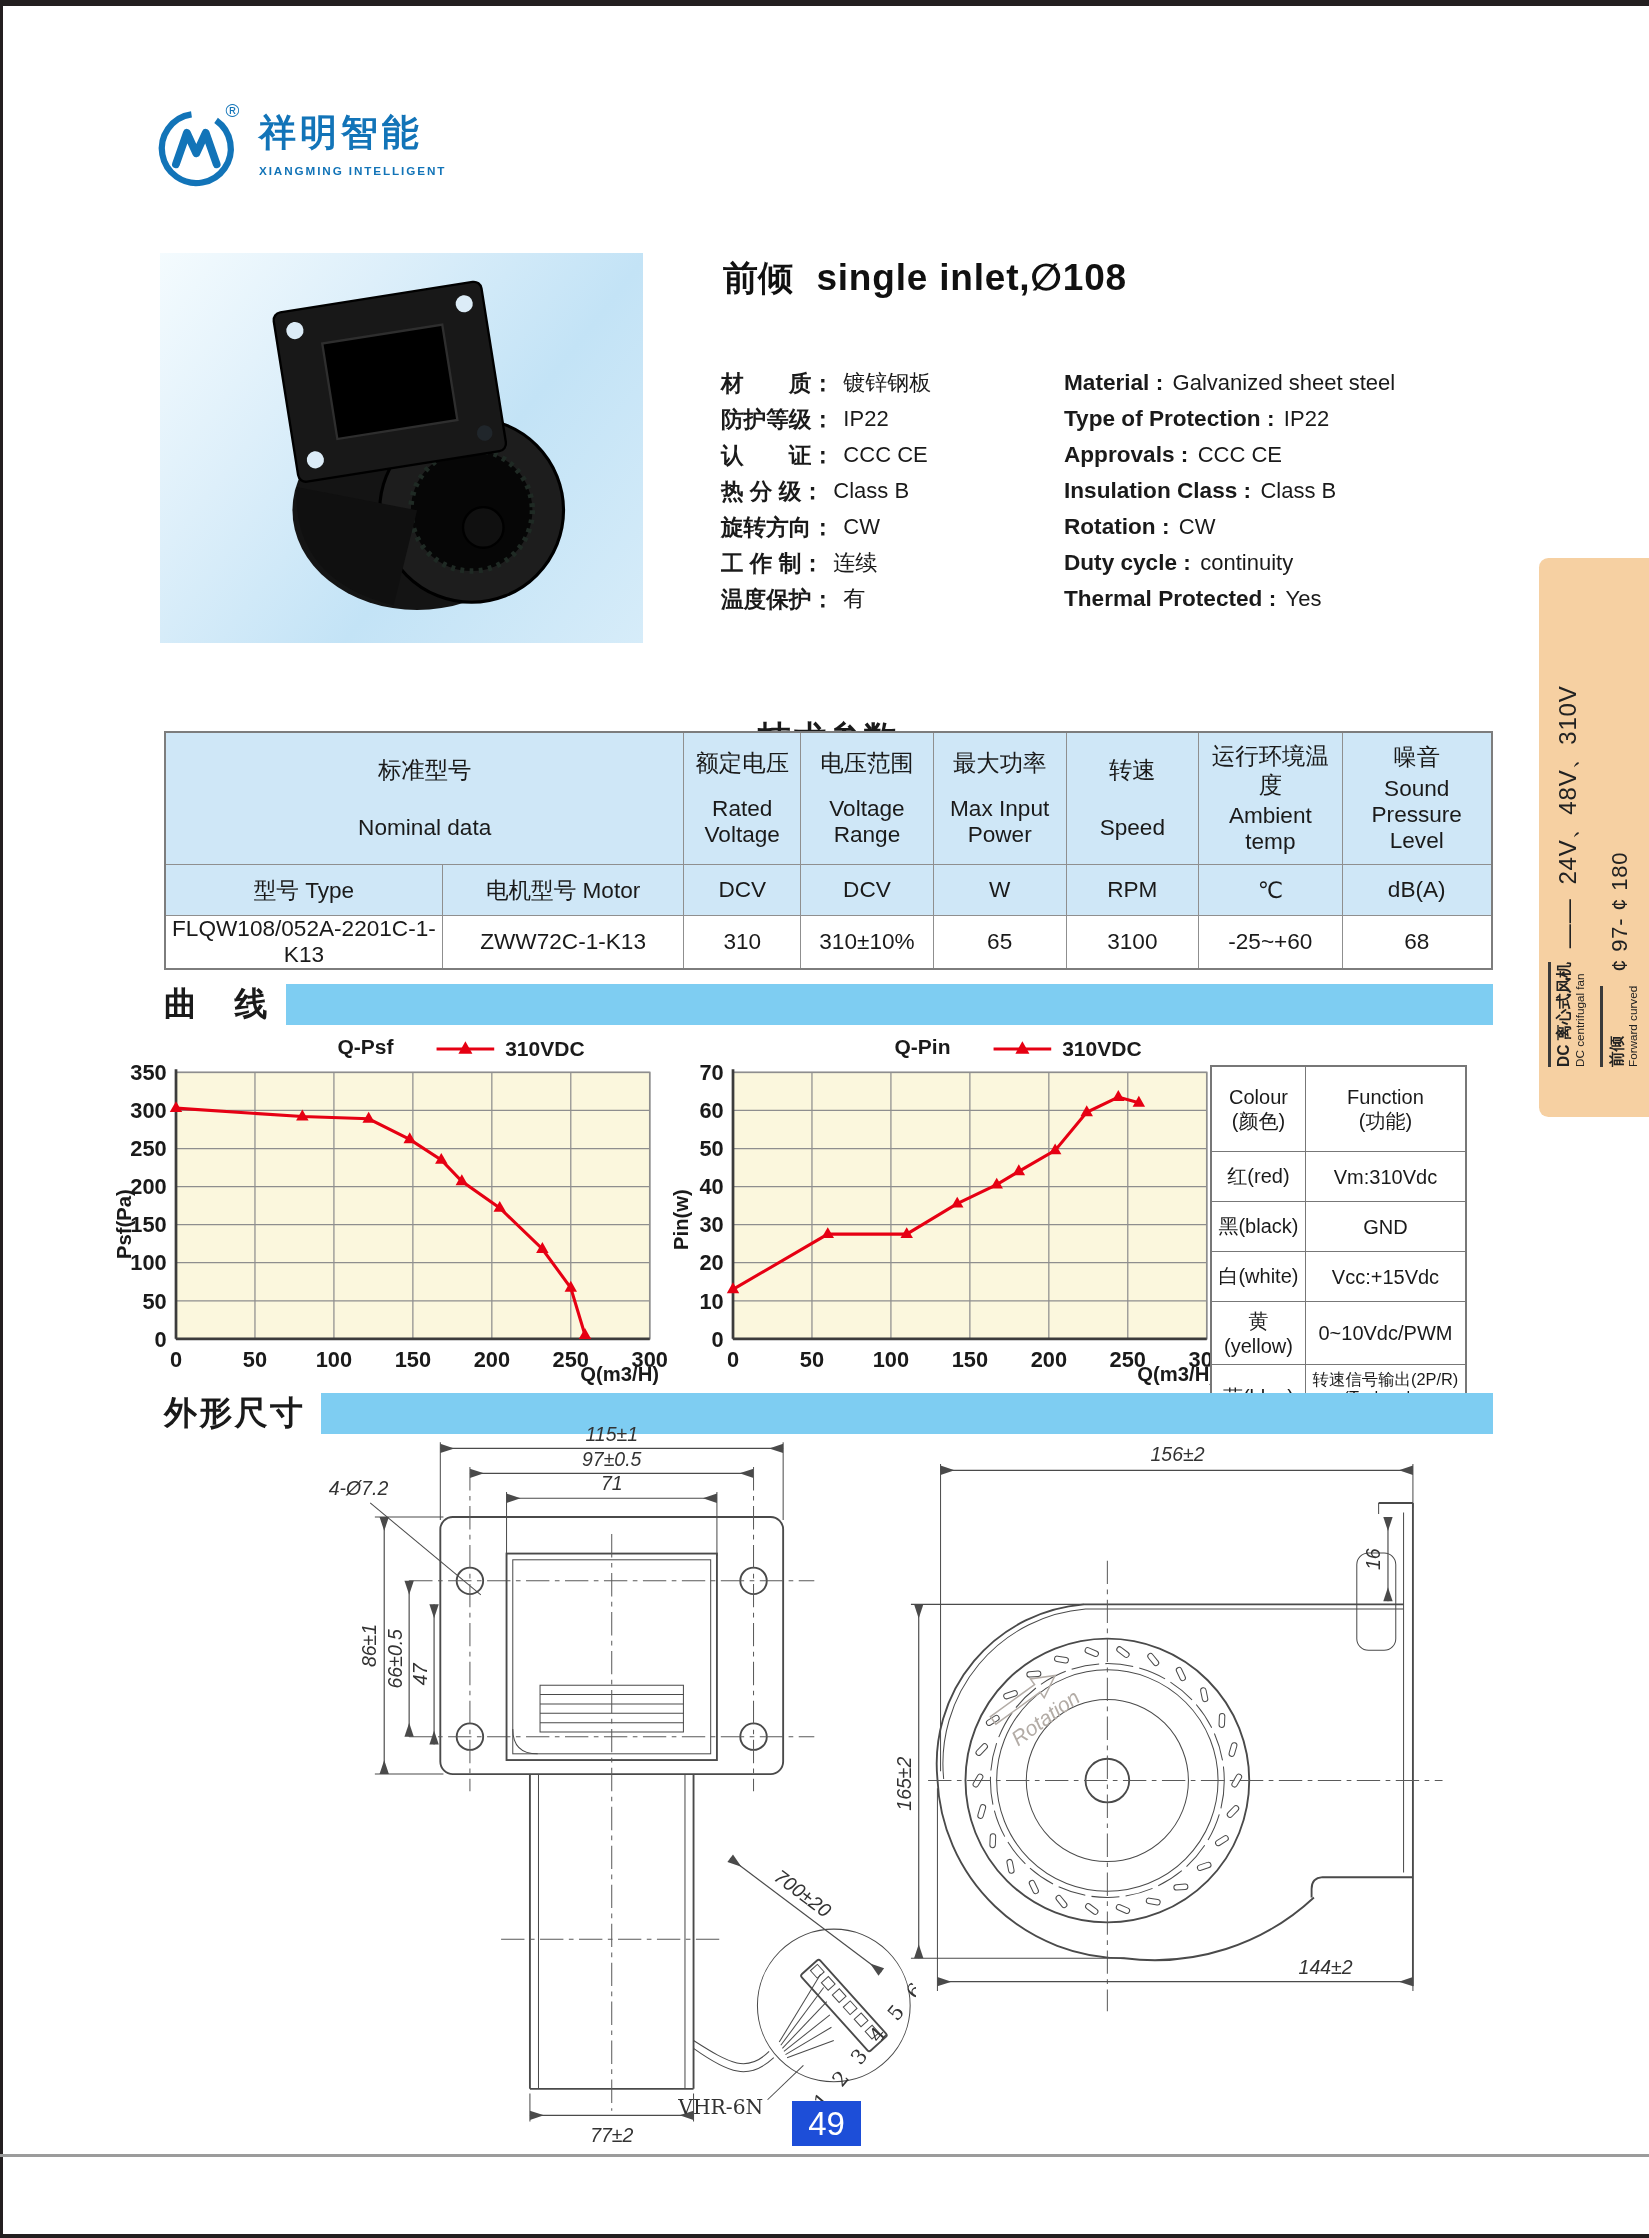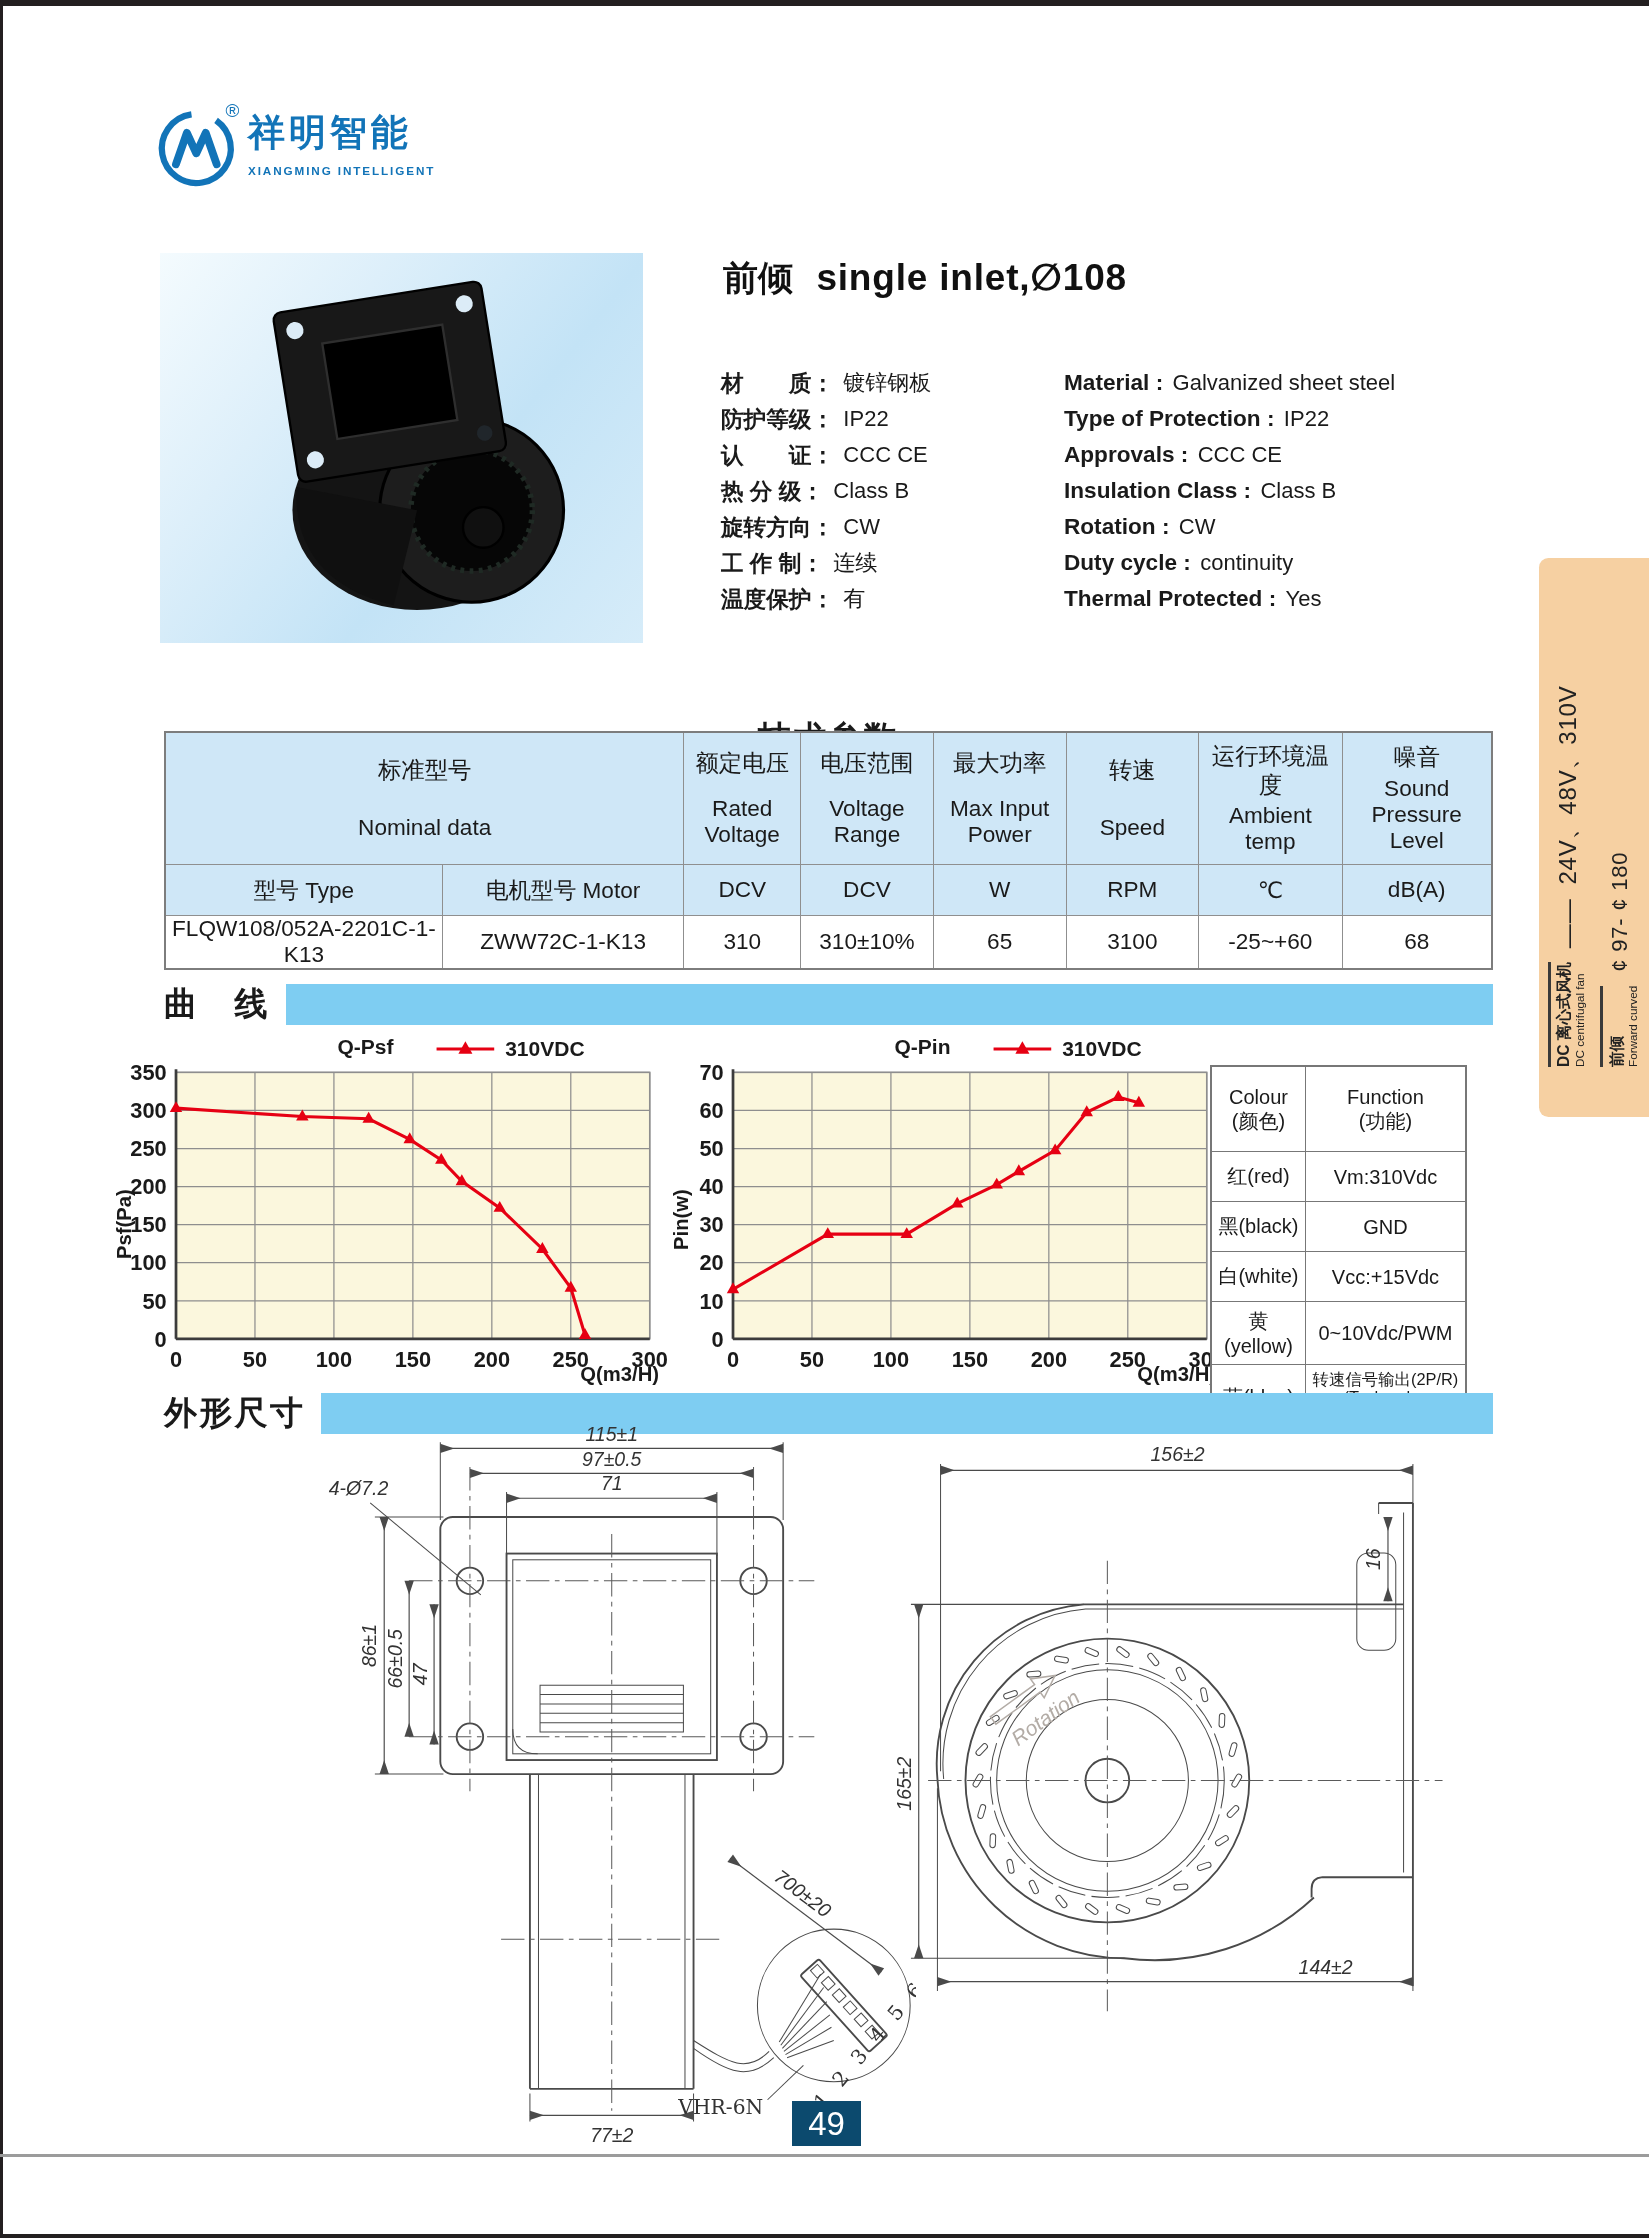--- a/index.html
+++ b/index.html
@@ -5,21 +5,21 @@
   html,body{margin:0;padding:0;background:#fff;}
   .page{position:relative;width:1649px;height:2239px;background:#ffffff;overflow:hidden;
         font-family:"Liberation Sans","DejaVu Sans",sans-serif;color:#1a1a1a;}
   .topbar{position:absolute;top:0;left:0;width:100%;height:6.2px;background:#231f20;}
   .leftbar{position:absolute;top:0;left:0;width:3.1px;height:100%;background:#231f20;}
   .bottombar{position:absolute;left:0;bottom:0;width:100%;height:4.7px;background:#231f20;}
   .foot-rule{position:absolute;left:0;top:2154px;width:100%;height:3.1px;background:#9b9b9b;}
 
   
   .logo{position:absolute;left:154px;top:100px;display:flex;align-items:flex-start;}
-  .logo-text{margin-top:7.8px;}
+  .logo-text{margin-left:11px;margin-top:7.8px;}
   .logo-zh{font-size:37px;font-weight:bold;color:#1274b8;letter-spacing:3.9px;}
   .logo-en{font-size:11.7px;font-weight:bold;color:#1274b8;letter-spacing:1.9px;margin-top:6.2px;}
 
   
   .photo{position:absolute;left:160px;top:253px;width:483px;height:390px;
          background:linear-gradient(128deg,#f4fbfe 0%,#ddeffa 30%,#c3e3f6 62%,#d6ecf9 100%);}
 
   
   .title-block{position:absolute;left:723px;top:246px;white-space:nowrap;}
   .t1 .zh{font-size:49px;font-weight:bold;color:#1274b8;letter-spacing:0.8px;}
@@ -88,21 +88,21 @@
   #draw-left{left:175px;top:1425px;}
   #draw-right{left:889px;top:1436px;}
   .geo{stroke:#4a4a4a;stroke-width:2.4;fill:none;}
   .thin{stroke:#4a4a4a;stroke-width:1.3;fill:none;}
   .dim{stroke:#4a4a4a;stroke-width:1.5;fill:none;}
   .cl{stroke:#5a5a5a;stroke-width:1.3;stroke-dasharray:30 7 6 7;fill:none;}
   .dtext{font:italic 25px "Liberation Sans",sans-serif;fill:#333;}
   .dserif{font:26px "DejaVu Serif",serif;fill:#333;}
   .rot-label{font:italic 27px "Liberation Sans",sans-serif;fill:#b3aca6;}
 
-  .page-num{position:absolute;left:792px;top:2101px;width:69px;height:45px;background:#0c4a6e;
+  .page-num{position:absolute;left:792px;top:2101px;width:69px;height:45px;background:#1d4ed8;
             color:#fff;font-size:33px;display:flex;align-items:center;justify-content:center;}
 </style>
 </head>
 <body>
 
 <div class="page">
   <div class="topbar"></div>
   <div class="leftbar"></div>
 
   <div class="logo">

